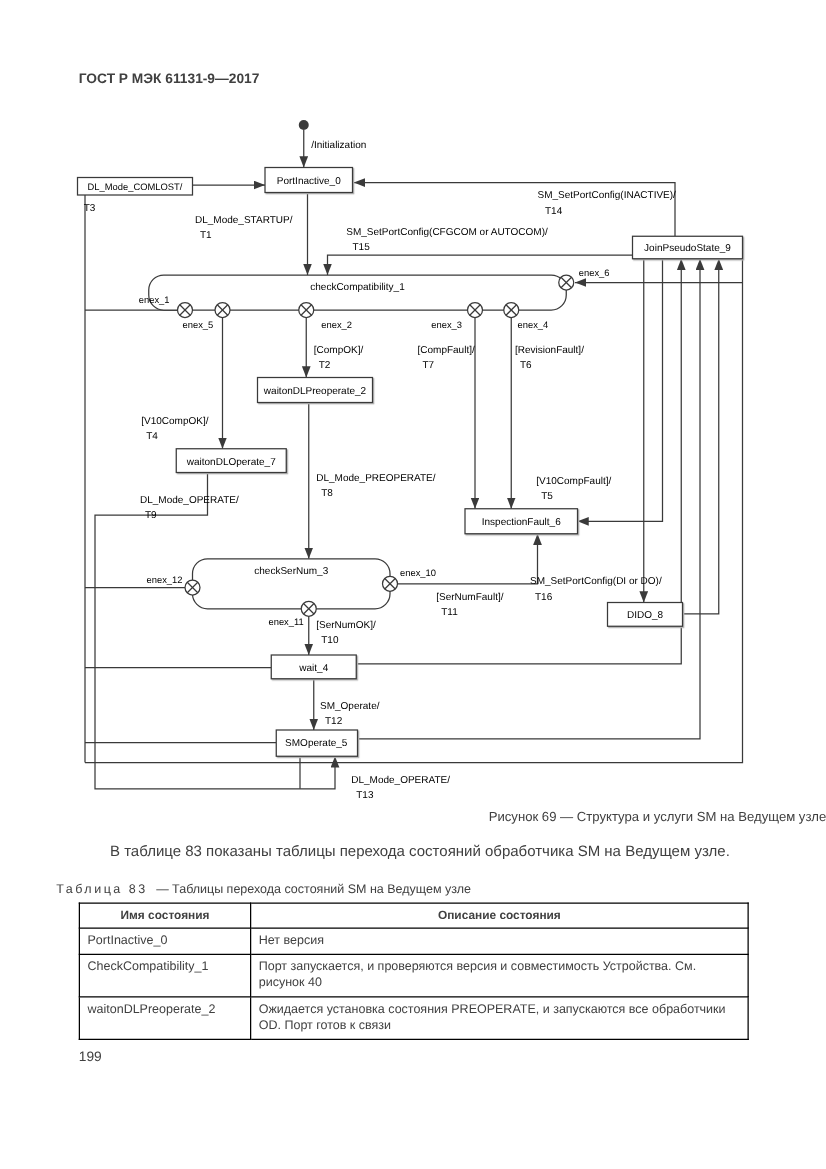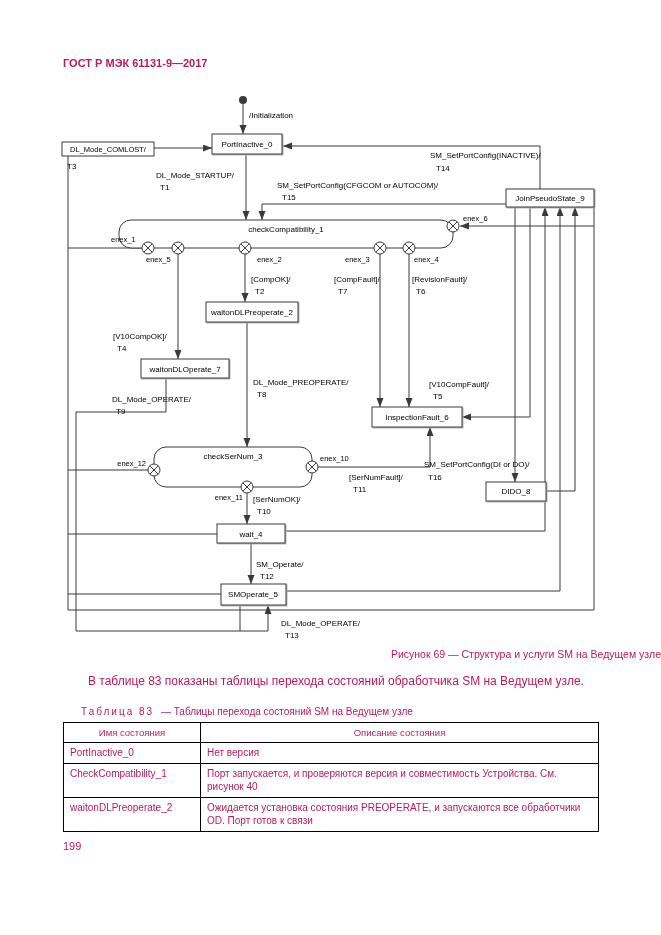--- a/index.html
+++ b/index.html
@@ -1,31 +1,31 @@
 <!DOCTYPE html>
 <html><head>
 <meta charset="utf-8">
 <style>
   html,body{margin:0;padding:0;background:#fff;}
   .page{position:relative;width:661px;height:935px;background:#fff;overflow:hidden;
-        font-family:"Liberation Sans",sans-serif;color:#be185d;}
+        font-family:"Liberation Sans",sans-serif;color:#404040;}
   .doc-header{position:absolute;left:63px;top:57px;font-size:11px;font-weight:bold;}
   .diagram{position:absolute;left:0;top:0;}
   svg text{font-family:"Liberation Sans",sans-serif;font-size:8px;fill:#000;}
   svg text.sm{font-size:7.5px;}
   .w{stroke:#3a3a3a;fill:none;stroke-width:1;}
   .bx{fill:#fff;stroke:#3a3a3a;stroke-width:1;}
   .statebox{filter:drop-shadow(1.5px 1.5px 0 #b5b5b5);}
   .fig-caption{position:absolute;left:0;top:648px;width:661px;text-align:right;font-size:10.5px;}
   .paragraph{position:absolute;left:63px;top:674px;width:537px;font-size:12px;line-height:1.25;text-indent:25px;}
-  .table-caption{position:absolute;left:81px;top:706px;font-size:10px;}
+  .table-caption{position:absolute;left:45px;top:706px;font-size:10px;}
   .table-caption .spaced{letter-spacing:2px;margin-right:4px;}
   table.state-table{position:absolute;left:63px;top:722px;width:536px;border-collapse:collapse;}
   .state-table th,.state-table td{border:1px solid #000;}
-  .state-table th{font-weight:normal;font-size:9.5px;text-align:center;padding:4px 4px;}
+  .state-table th{font-weight:bold;font-size:9.5px;text-align:center;padding:4px 4px;}
   .state-table td{font-size:10px;line-height:1.35;padding:3px 6px;vertical-align:top;text-align:left;}
   .state-table td.c1{width:124px;}
   .page-number{position:absolute;left:63px;top:840px;font-size:11px;}
 </style>
 </head>
 <body>
 
 <div class="page">
 
   <div class="doc-header">ГОСТ Р МЭК 61131-9—2017</div>

